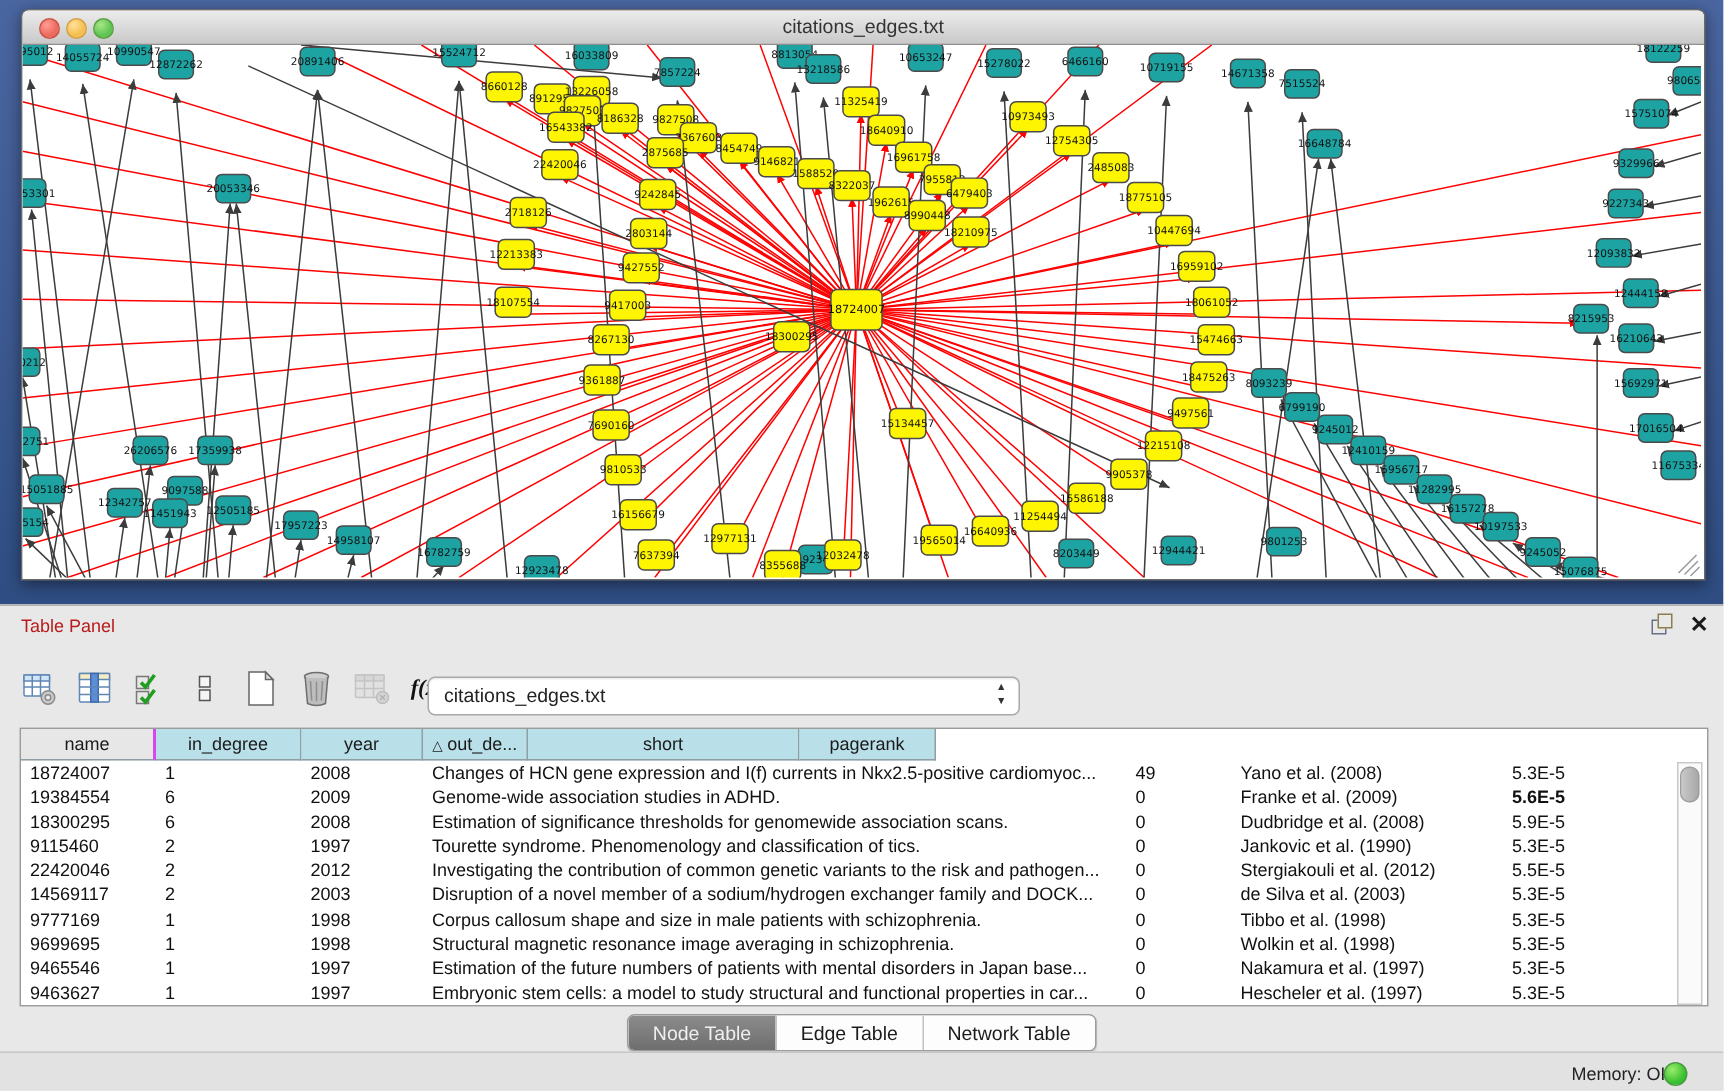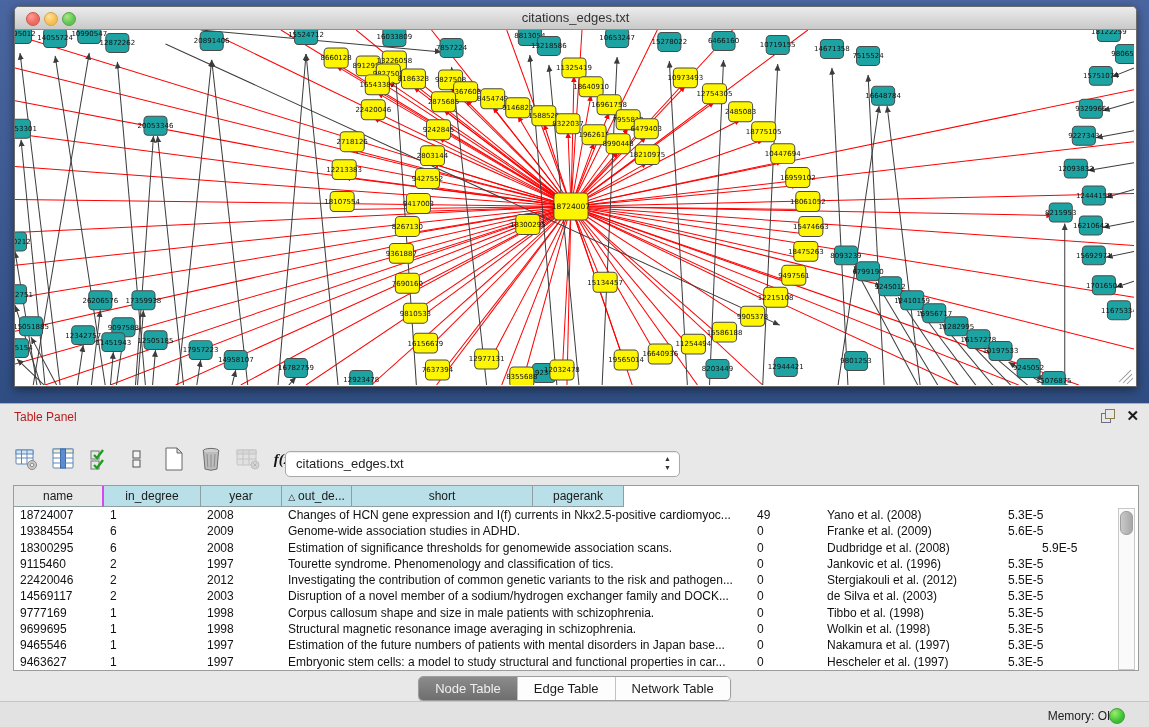--- a/index.html
+++ b/index.html
@@ -817,38 +817,38 @@
           <div class="tcell" style="width: 181px;">Yano et al. (2008)</div>
           <div class="tcell" style="width: 91px;">5.3E-5</div>
         </div>
         <div class="trow">
           <div class="tcell" style="width: 90px;">19384554</div>
           <div class="tcell" style="width: 97px;">6</div>
           <div class="tcell" style="width: 81px;">2009</div>
           <div class="tcell" style="width: 469px;">Genome-wide association studies in ADHD.</div>
           <div class="tcell" style="width: 70px;">0</div>
           <div class="tcell" style="width: 181px;">Franke et al. (2009)</div>
-          <div class="tcell" style="width: 91px;">5.6E-5</div>
+          <div class="tcell" style="width: 91px; font-weight: bold;">5.6E-5</div>
         </div>
         <div class="trow">
           <div class="tcell" style="width: 90px;">18300295</div>
           <div class="tcell" style="width: 97px;">6</div>
           <div class="tcell" style="width: 81px;">2008</div>
           <div class="tcell" style="width: 469px;">Estimation of significance thresholds for genomewide association scans.</div>
           <div class="tcell" style="width: 70px;">0</div>
           <div class="tcell" style="width: 181px;">Dudbridge et al. (2008)</div>
-          <div class="tcell" style="width: 91px; margin-left: 34px;">5.9E-5</div>
+          <div class="tcell" style="width: 91px;">5.9E-5</div>
         </div>
         <div class="trow">
           <div class="tcell" style="width: 90px;">9115460</div>
           <div class="tcell" style="width: 97px;">2</div>
           <div class="tcell" style="width: 81px;">1997</div>
           <div class="tcell" style="width: 469px;">Tourette syndrome. Phenomenology and classification of tics.</div>
           <div class="tcell" style="width: 70px;">0</div>
-          <div class="tcell" style="width: 181px;">Jankovic et al. (1996)</div>
+          <div class="tcell" style="width: 181px;">Jankovic et al. (1990)</div>
           <div class="tcell" style="width: 91px;">5.3E-5</div>
         </div>
         <div class="trow">
           <div class="tcell" style="width: 90px;">22420046</div>
           <div class="tcell" style="width: 97px;">2</div>
           <div class="tcell" style="width: 81px;">2012</div>
           <div class="tcell" style="width: 469px;">Investigating the contribution of common genetic variants to the risk and pathogen...</div>
           <div class="tcell" style="width: 70px;">0</div>
           <div class="tcell" style="width: 181px;">Stergiakouli et al. (2012)</div>
           <div class="tcell" style="width: 91px;">5.5E-5</div>

